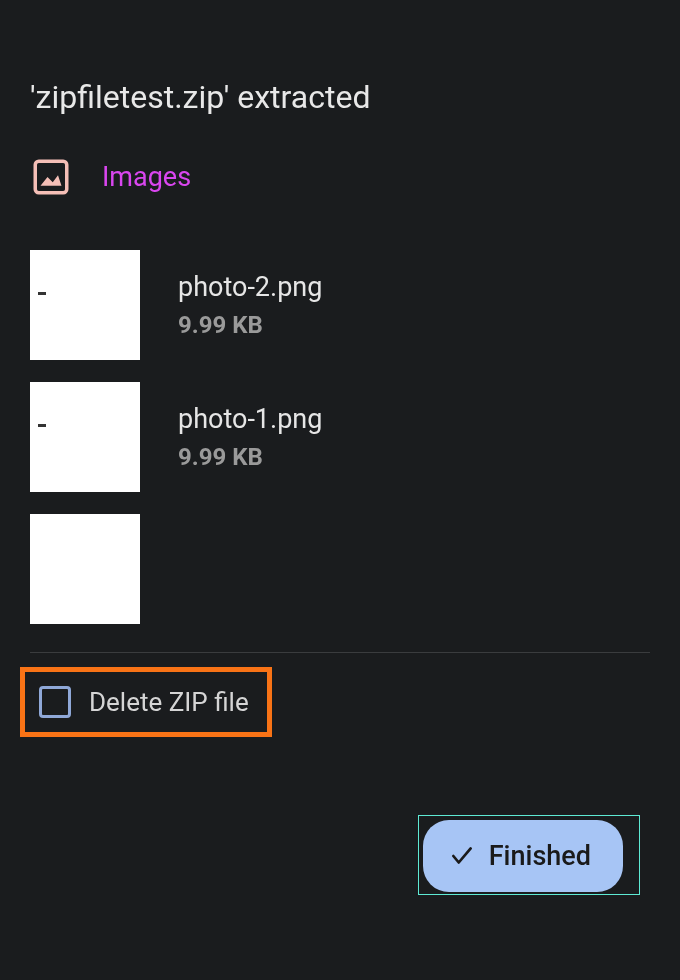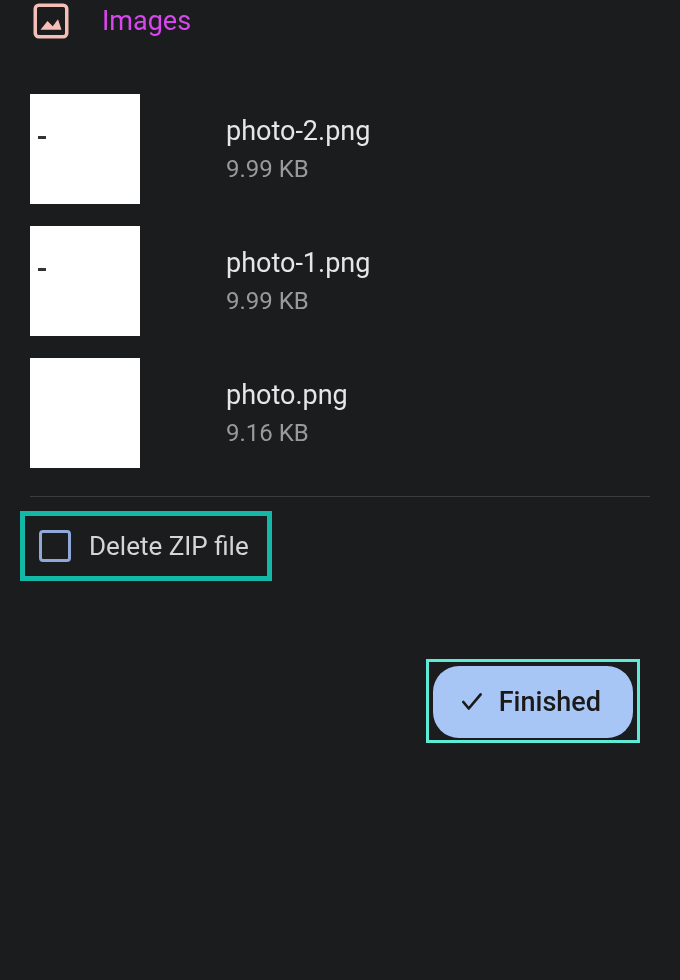--- a/index.html
+++ b/index.html
@@ -65,68 +65,67 @@
       left: 8px;
       top: 42px;
       width: 8px;
       height: 3px;
       background: #333;
     }
     .file-info {
       display: flex;
       flex-direction: column;
       gap: 8px;
-      margin-left: 48px;
     }
     .file-name {
       font-size: 27px;
       font-weight: 400;
       color: #e6e6e6;
     }
     .file-size {
       font-size: 24px;
-      font-weight: 400;
+      font-weight: 700;
       color: #9a9a9a;
     }
     .divider {
       height: 1px;
       background: #3a3c3e;
       margin-top: 28px;
       margin-bottom: 0;
     }
     .checkbox-row {
       display: inline-flex;
       align-items: center;
       gap: 18px;
       margin-top: 14px;
       margin-left: -10px;
       padding: 14px 18px 14px 14px;
-      border: 5px solid #14b8a6;
+      border: 5px solid #f97316;
     }
     .checkbox {
       width: 32px;
       height: 32px;
       border: 3px solid #8fa8d8;
       border-radius: 4px;
       background: transparent;
     }
     .checkbox-label {
       font-size: 26px;
       font-weight: 400;
       color: #d5d5d5;
     }
     .button-row {
       display: flex;
       justify-content: flex-end;
       margin-top: 78px;
       padding-right: 10px;
     }
     .finished-wrapper {
-      border: 3px solid #5eead4;
-      padding: 4px 4px 2px 4px;
+      border: 1px solid #5eead4;
+      padding: 4px 16px 2px 4px;
     }
     .finished-button {
       display: flex;
       align-items: center;
       justify-content: center;
       gap: 14px;
       background: #a7c5f5;
       border-radius: 26px;
       padding: 20px 32px 20px 26px;
       cursor: pointer;
@@ -141,20 +140,21 @@
     .finished-label {
       font-size: 27px;
       font-weight: 500;
       color: #1a1a1a;
     }
   </style>
 </head>
 <body>
 
 <div class="container">
+  <div class="title">'zipfiletest.zip' extracted</div>
 
   <div class="section-header">
     <div class="section-icon">
       <svg width="42" height="42" viewBox="0 0 24 24" fill="none">
         <rect x="3" y="3" width="18" height="18" rx="2" stroke="#f5bfb7" stroke-width="2"></rect>
         <path d="M6 17 L10 12 L13 15 L16 11 L18 17 Z" fill="#f5bfb7"></path>
       </svg>
     </div>
     <div class="section-label">Images</div>
   </div>
@@ -173,24 +173,20 @@
       <div class="thumbnail">
           <div class="thumb-dot"></div>
         </div>
       <div class="file-info">
         <div class="file-name">photo-1.png</div>
         <div class="file-size">9.99 KB</div>
       </div>
     </div>
     <div class="file-item">
       <div class="thumbnail"></div>
-      <div class="file-info">
-        <div class="file-name">photo.png</div>
-        <div class="file-size">9.16 KB</div>
-      </div>
     </div>
   </div>
 
   <div class="divider"></div>
 
   <div class="checkbox-row">
     <div class="checkbox"></div>
     <div class="checkbox-label">Delete ZIP file</div>
   </div>
 

